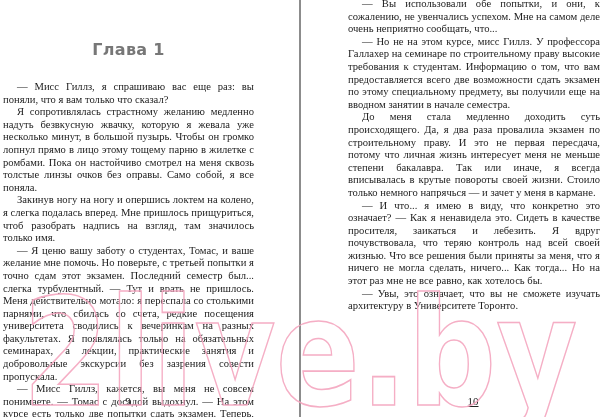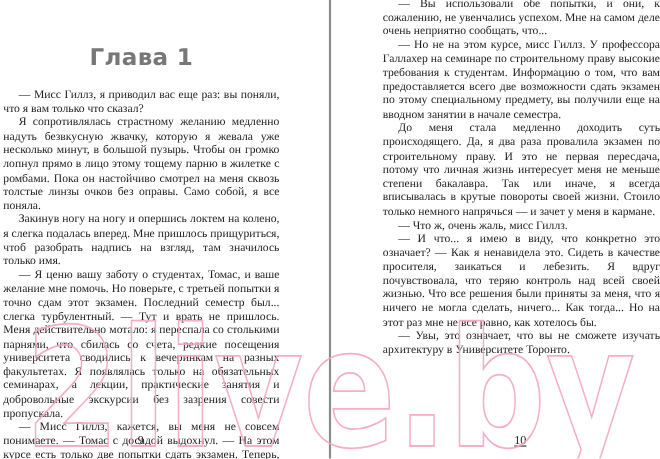--- a/index.html
+++ b/index.html
@@ -4,21 +4,21 @@
 <style>
   html, body { margin:0; padding:0; }
   body { width:600px; height:417px; background:#ffffff; position:relative; overflow:hidden; }
   .spread { position:absolute; left:0; top:0; width:600px; height:417px; background:#fff; }
   .page { position:absolute; top:0; height:417px; }
   .page-left { left:0; width:300px; }
   .page-right { left:301px; width:345px; }
   .spine { position:absolute; left:299px; top:0; width:2px; height:417px; background:#8c8c8c; }
   .chapter-title {
     position:absolute; left:3px; width:251px; top:40px; text-align:center;
-    font-family:"DejaVu Sans", sans-serif; font-weight:bold; font-size:21px; color:#777777;
+    font-family:"DejaVu Sans", sans-serif; font-weight:bold; font-size:16px; color:#777777;
     letter-spacing:0.3px;
   }
   .text {
     position:absolute;
     font-family:"Liberation Serif", serif; font-size:10.6px; line-height:12.6px; color:#1c1c1c;
     text-align:justify;
   }
   .text-left { left:3px; top:81px; width:251px; }
   .text-right { left:47px; top:-2px; width:252px; }
   .text p { margin:0; text-indent:14px; hyphens:auto; }
@@ -31,38 +31,37 @@
   .watermark { position:absolute; left:0; top:0; width:600px; height:417px; pointer-events:none; }
 </style>
 </head>
 <body>
 
 <div class="spread">
 
   <div class="page page-left">
     <div class="chapter-title">Глава 1</div>
     <div class="text text-left">
-      <p>— Мисс Гиллз, я приводил вас еще раз: вы поняли, что я вам только что сказал?</p>
+      <p>— Мисс Гиллз, я спрашиваю вас еще раз: вы поняли, что я вам только что сказал?</p>
       <p>Я сопротивлялась страстному желанию медленно надуть безвкусную жвачку, которую я жевала уже несколько минут, в большой пузырь. Чтобы он громко лопнул прямо в лицо этому тощему парню в жилетке с ромбами. Пока он настойчиво смотрел на меня сквозь толстые линзы очков без оправы. Само собой, я все поняла.</p>
       <p>Закинув ногу на ногу и опершись локтем на колено, я слегка подалась вперед. Мне пришлось прищуриться, чтоб разобрать надпись на взгляд, там значилось только имя.</p>
       <p>— Я ценю вашу заботу о студентах, Томас, и ваше желание мне помочь. Но поверьте, с третьей попытки я точно сдам этот экзамен. Последний семестр был... слегка турбулентный. — Тут и врать не пришлось. Меня действительно мотало: я переспала со столькими парнями, что сбилась со счета, редкие посещения университета сводились к вечеринкам на разных факультетах. Я появлялась только на обязательных семинарах, а лекции, практические занятия и добровольные экскурсии без зазрения совести пропускала.</p>
       <p>— Мисс Гиллз, кажется, вы меня не совсем понимаете. — Томас с досадой выдохнул. — На этом курсе есть только две попытки сдать экзамен. Теперь, согласно учебному распорядку, вы не вправе больше посещать какие-либо занятия на архитектурном факультете Университета Торонто.</p>
 
     </div>
     <div class="page-number pn-left">9</div>
   </div>
 
   <div class="spine"></div>
 
   <div class="page page-right">
     <div class="text text-right">
       <p>— Вы использовали обе попытки, и они, к сожалению, не увенчались успехом. Мне на самом деле очень неприятно сообщать, что...</p>
       <p>— Но не на этом курсе, мисс Гиллз. У профессора Галлахер на семинаре по строительному праву высокие требования к студентам. Информацию о том, что вам предоставляется всего две возможности сдать экзамен по этому специальному предмету, вы получили еще на вводном занятии в начале семестра.</p>
       <p>До меня стала медленно доходить суть происходящего. Да, я два раза провалила экзамен по строительному праву. И это не первая пересдача, потому что личная жизнь интересует меня не меньше степени бакалавра. Так или иначе, я всегда вписывалась в крутые повороты своей жизни. Стоило только немного напрячься — и зачет у меня в кармане.</p>
-      <p>— Что ж, очень жаль, мисс Гиллз.</p>
       <p>— И что... я имею в виду, что конкретно это означает? — Как я ненавидела это. Сидеть в качестве просителя, заикаться и лебезить. Я вдруг почувствовала, что теряю контроль над всей своей жизнью. Что все решения были приняты за меня, что я ничего не могла сделать, ничего... Как тогда... Но на этот раз мне не все равно, как хотелось бы.</p>
       <p>— Увы, это означает, что вы не сможете изучать архитектуру в Университете Торонто.</p>
 
     </div>
     <div class="page-number pn-right">10</div>
   </div>
 
   <svg class="watermark" viewBox="0 0 600 417" xmlns="http://www.w3.org/2000/svg">
     <text x="300" y="405" text-anchor="middle" font-family="DejaVu Sans, sans-serif" font-weight="bold" font-size="150" textLength="555" lengthAdjust="spacingAndGlyphs" fill="none" stroke="#f4a6bf" stroke-width="1.6" opacity="0.9">2live.by</text>
   </svg>

